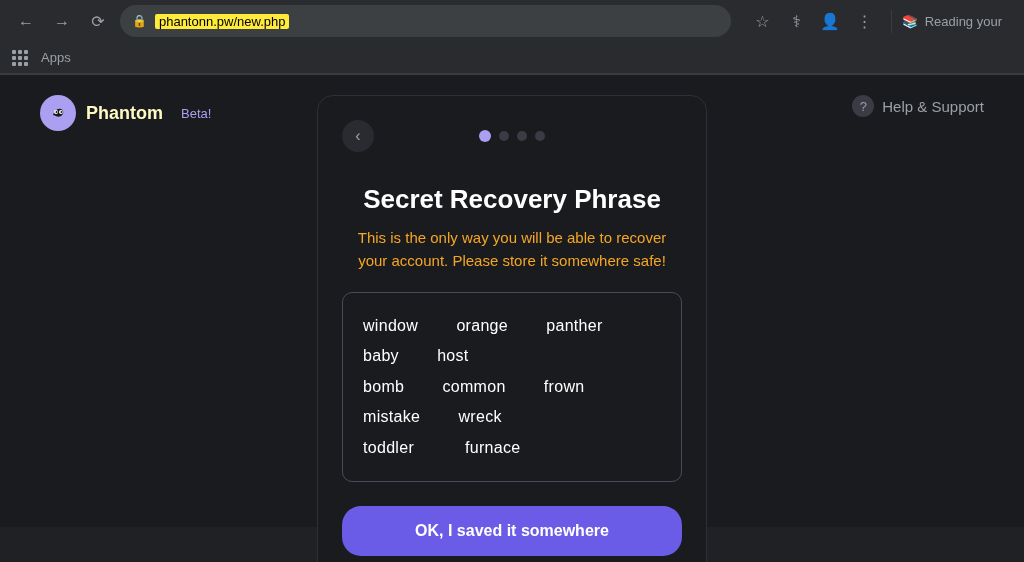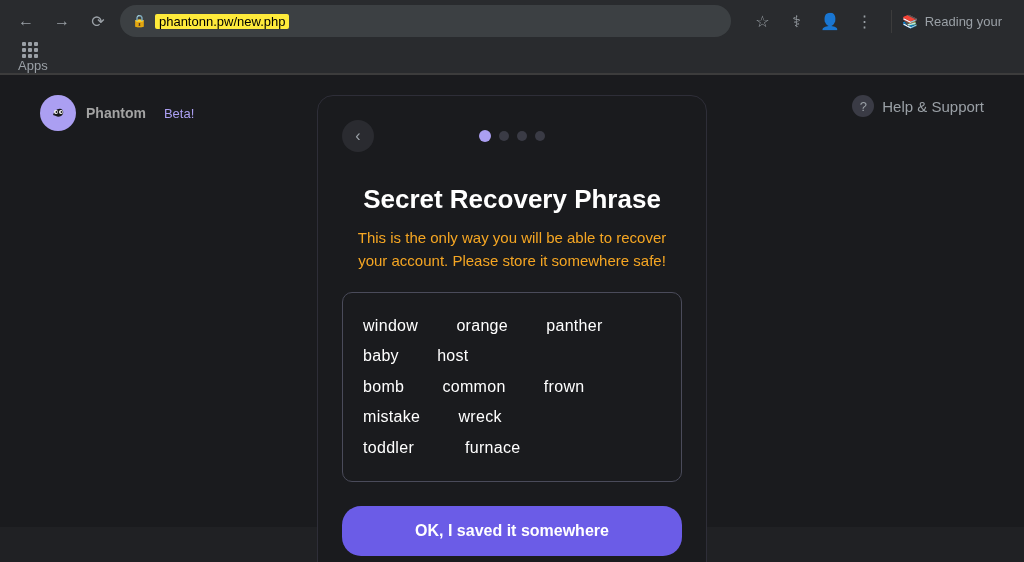--- a/index.html
+++ b/index.html
@@ -94,25 +94,24 @@
       align-items: center;
       padding: 4px 12px;
       height: 32px;
       background: #292b2e;
       border-bottom: 1px solid #3c3c3c;
     }
 
     .apps-btn {
       display: flex;
       align-items: center;
-      gap: 0;
+      gap: 7px;
       color: #9aa0a6;
       font-size: 13px;
       cursor: pointer;
-      flex-direction: column;
     }
 
     
     .page-content {
       background: #1a1b1e;
       width: 100%;
       height: calc(562px - 110px);
       display: flex;
       align-items: flex-start;
       justify-content: flex-start;
@@ -312,21 +311,21 @@
     <div class="phantom-icon">
       <svg width="22" height="22" viewBox="0 0 22 22" fill="none">
         <ellipse cx="11" cy="11" rx="10" ry="10" fill="#ab9ff2"></ellipse>
         <path d="M6 13c1-3 4-7 8-6 3 1 3 5 0 7-1.5 1-4 1-5 0" fill="#1a1b1e" stroke="none"></path>
         <circle cx="9" cy="10" r="2" fill="white"></circle>
         <circle cx="14" cy="10" r="2" fill="white"></circle>
         <circle cx="9.5" cy="10" r="1" fill="#1a1b1e"></circle>
         <circle cx="14.5" cy="10" r="1" fill="#1a1b1e"></circle>
       </svg>
     </div>
-    <span style="font-size:14px;font-weight:700;color:#a3a3a3;text-align:center;">Phantom</span>
+    <span style="font-size:18px;font-weight:700;color:#fef9c3;text-align:center;">Phantom</span>
     <span style="font-size:13px;color:#ab9ff2;margin-left:8px;">Beta!</span>
   </div>
 
   <div class="help-support">
     <span style="width:22px;height:22px;background:#3a3b45;border-radius:50%;display:flex;align-items:center;justify-content:center;font-size:13px;color:#9aa0a6;">?</span>
     <span>Help &amp; Support</span>
   </div>
 
   <div class="card-container">
 

